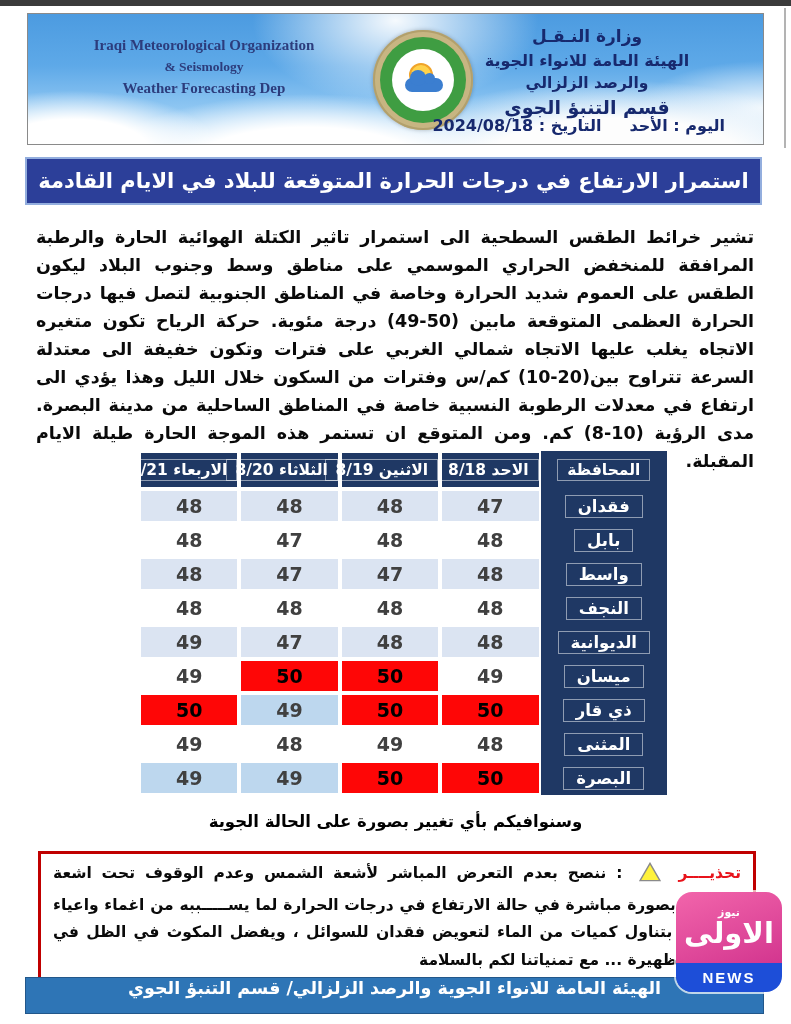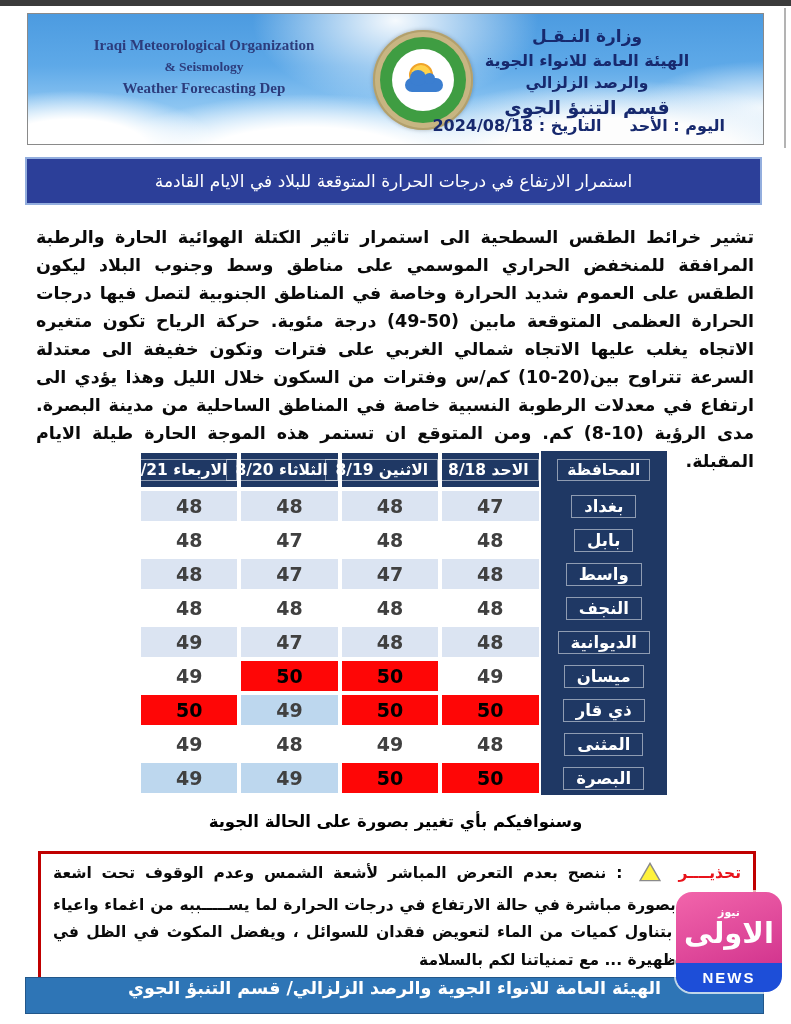--- a/index.html
+++ b/index.html
@@ -36,21 +36,21 @@
   .logo-white{position:absolute;inset:19px;border-radius:50%;background:#fff;}
   .logo-sun{position:absolute;left:36px;top:33px;width:20px;height:20px;border-radius:50%;
         background:#ffd24a;border:2px solid #f0a42a;}
   .logo-cloud{position:absolute;left:32px;top:48px;width:38px;height:14px;border-radius:8px;background:#3b7ed0;}
   .logo-cloud::before{content:'';position:absolute;left:5px;top:-8px;width:16px;height:16px;border-radius:50%;background:#3b7ed0;}
   .logo-cloud::after{content:'';position:absolute;left:19px;top:-5px;width:11px;height:11px;border-radius:50%;background:#3b7ed0;}
 
   
   .banner{position:absolute;left:25px;top:157px;width:733px;height:44px;background:#2c3f99;
         border:2px solid #93aede;display:flex;align-items:center;justify-content:center;}
-  .banner span{color:#fff;font-weight:normal;font-size:17px;direction:rtl;}
+  .banner span{color:#fff;font-weight:bold;font-size:21px;direction:rtl;}
 
   
   .intro{position:absolute;left:36px;top:223px;width:718px;direction:rtl;text-align:justify;
         font-weight:bold;font-size:17.5px;line-height:1.6;color:#0a0a0a;}
 
   
   .table-wrap{position:absolute;left:139px;top:451px;width:528px;}
   table{width:100%;border-collapse:separate;border-spacing:0;table-layout:fixed;direction:rtl;}
   col.c-gov{width:126px;} col.c-day{width:100px;}
   th{padding:0;} td{padding:0;}
@@ -148,21 +148,21 @@
           <tr>
             <th class="gov-h"><span class="inbox">المحافظة</span></th>
             <th class="day-h"><span class="inbox">الاحد 8/18</span></th>
             <th class="day-h"><span class="inbox">الاثنين 8/19</span></th>
             <th class="day-h"><span class="inbox">الثلاثاء 8/20</span></th>
             <th class="day-h"><span class="inbox">الاربعاء 8/21</span></th>
           </tr>
         </thead>
       <tbody>
           <tr class="band">
-            <td class="gov"><span class="inbox gname">بغداد</span></td>
+            <td class="gov"><span class="inbox gname">فقدان</span></td>
             <td class="cell">47</td>
             <td class="cell">48</td>
             <td class="cell">48</td>
             <td class="cell">48</td>
           </tr>
           <tr class="plain">
             <td class="gov"><span class="inbox gname">بابل</span></td>
             <td class="cell">48</td>
             <td class="cell">48</td>
             <td class="cell">47</td>

